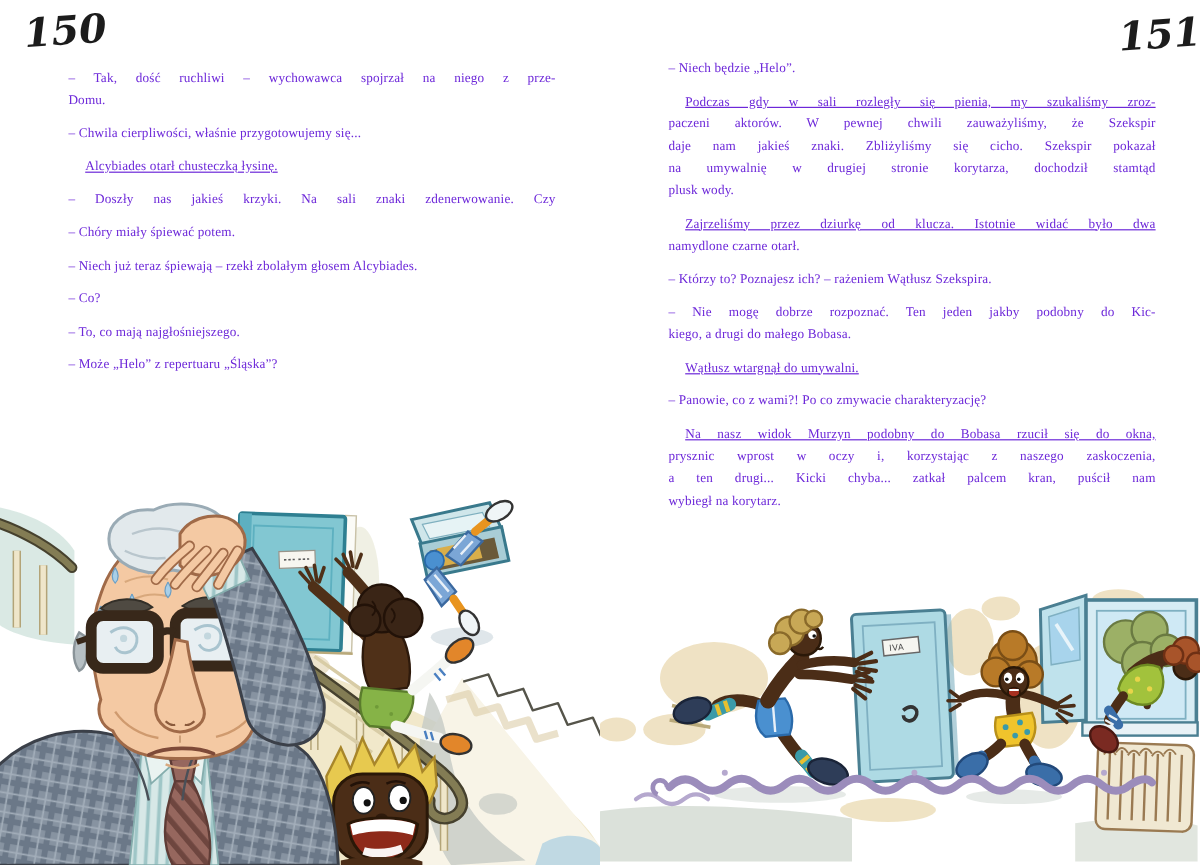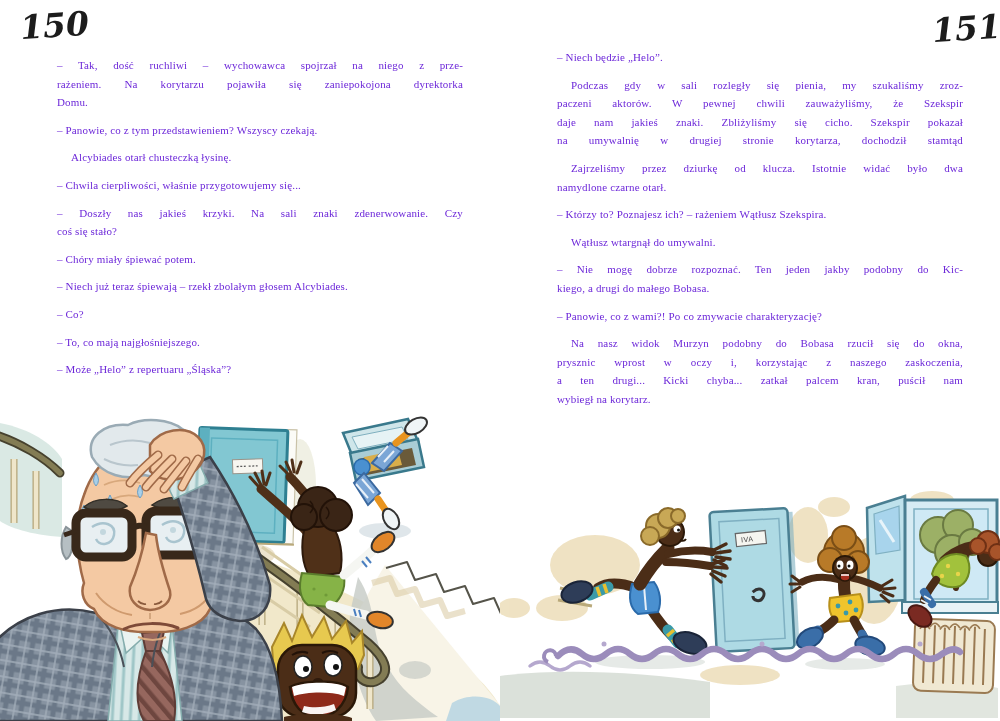--- a/index.html
+++ b/index.html
@@ -9,52 +9,47 @@
                font-weight:bold;font-size:33px;color:#1c1c1c;transform:rotate(-4deg);}
   #pn-left{left:20px;top:6px;}
   #pn-right{left:932px;top:9px;}
   .text-block{position:absolute;width:406px;font-size:11px;line-height:18.6px;
               color:#6d28d9;letter-spacing:.15px;}
   #text-left{left:57px;top:56px;}
   #text-right{left:557px;top:48px;}
   .para{margin:0 0 9px 0;}
   .line{text-align:justify;text-align-last:justify;}
   .line.last{text-align-last:left;}
-  .line.indent{text-indent:14px;}
+  .line.indent{text-indent:14px;text-decoration:underline;}
   svg{position:absolute;display:block;}
   #illu-left{left:0;top:415px;}
   #illu-right{left:500px;top:480px;}
   .sign-text{font-family:"DejaVu Sans", sans-serif;font-size:7px;fill:#4a4a4a;letter-spacing:.5px;}
 </style>
 </head>
 <body>
 
 <div class="spread">
 
   <div class="page-number" id="pn-left">150</div>
   <div class="page-number" id="pn-right">151</div>
 
   <div class="text-block" id="text-left">
       <div class="para">
         <div class="line">– Tak, dość ruchliwi – wychowawca spojrzał na niego z prze-</div>
-        <div class="line">rażeniem. Na korytarzu pojawiła się zaniepokojona dyrektorka</div>
         <div class="line last">Domu.</div>
       </div>
       <div class="para">
-        <div class="line last">– Panowie, co z tym przedstawieniem? Wszyscy czekają.</div>
+        <div class="line last">– Chwila cierpliwości, właśnie przygotowujemy się...</div>
       </div>
       <div class="para">
         <div class="line last indent">Alcybiades otarł chusteczką łysinę.</div>
       </div>
       <div class="para">
-        <div class="line last">– Chwila cierpliwości, właśnie przygotowujemy się...</div>
-      </div>
-      <div class="para">
         <div class="line">– Doszły nas jakieś krzyki. Na sali znaki zdenerwowanie. Czy</div>
-        <div class="line last">coś się stało?</div>
       </div>
       <div class="para">
         <div class="line last">– Chóry miały śpiewać potem.</div>
       </div>
       <div class="para">
         <div class="line last">– Niech już teraz śpiewają – rzekł zbolałym głosem Alcybiades.</div>
       </div>
       <div class="para">
         <div class="line last">– Co?</div>
       </div>
@@ -67,34 +62,35 @@
     </div>
   <div class="text-block" id="text-right">
       <div class="para">
         <div class="line last">– Niech będzie „Helo”.</div>
       </div>
       <div class="para">
         <div class="line indent">Podczas gdy w sali rozległy się pienia, my szukaliśmy zroz-</div>
         <div class="line">paczeni aktorów. W pewnej chwili zauważyliśmy, że Szekspir</div>
         <div class="line">daje nam jakieś znaki. Zbliżyliśmy się cicho. Szekspir pokazał</div>
         <div class="line">na umywalnię w drugiej stronie korytarza, dochodził stamtąd</div>
+        <div class="line last">plusk wody.</div>
       </div>
       <div class="para">
         <div class="line indent">Zajrzeliśmy przez dziurkę od klucza. Istotnie widać było dwa</div>
         <div class="line last">namydlone czarne otarł.</div>
       </div>
       <div class="para">
         <div class="line last">– Którzy to? Poznajesz ich? – rażeniem Wątłusz Szekspira.</div>
       </div>
       <div class="para">
-        <div class="line last indent">Wątłusz wtargnął do umywalni.</div>
-      </div>
-      <div class="para">
         <div class="line">– Nie mogę dobrze rozpoznać. Ten jeden jakby podobny do Kic-</div>
         <div class="line last">kiego, a drugi do małego Bobasa.</div>
+      </div>
+      <div class="para">
+        <div class="line last indent">Wątłusz wtargnął do umywalni.</div>
       </div>
       <div class="para">
         <div class="line last">– Panowie, co z wami?! Po co zmywacie charakteryzację?</div>
       </div>
       <div class="para">
         <div class="line indent">Na nasz widok Murzyn podobny do Bobasa rzucił się do okna,</div>
         <div class="line">prysznic wprost w oczy i, korzystając z naszego zaskoczenia,</div>
         <div class="line">a ten drugi... Kicki chyba... zatkał palcem kran, puścił nam</div>
         <div class="line last">wybiegł na korytarz.</div>
       </div>

